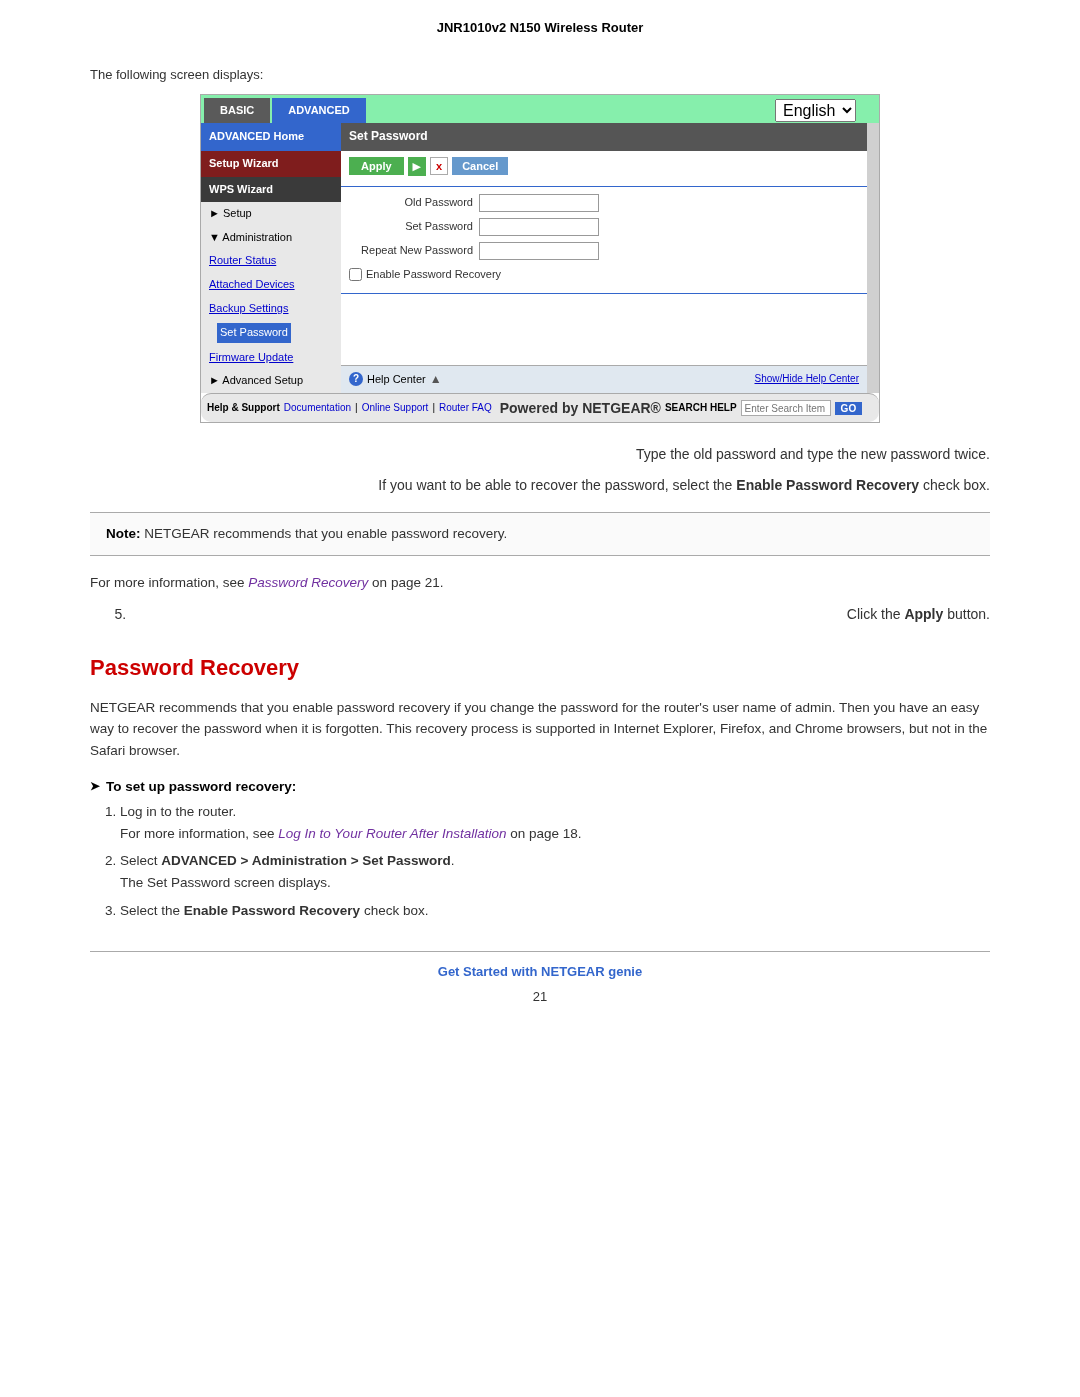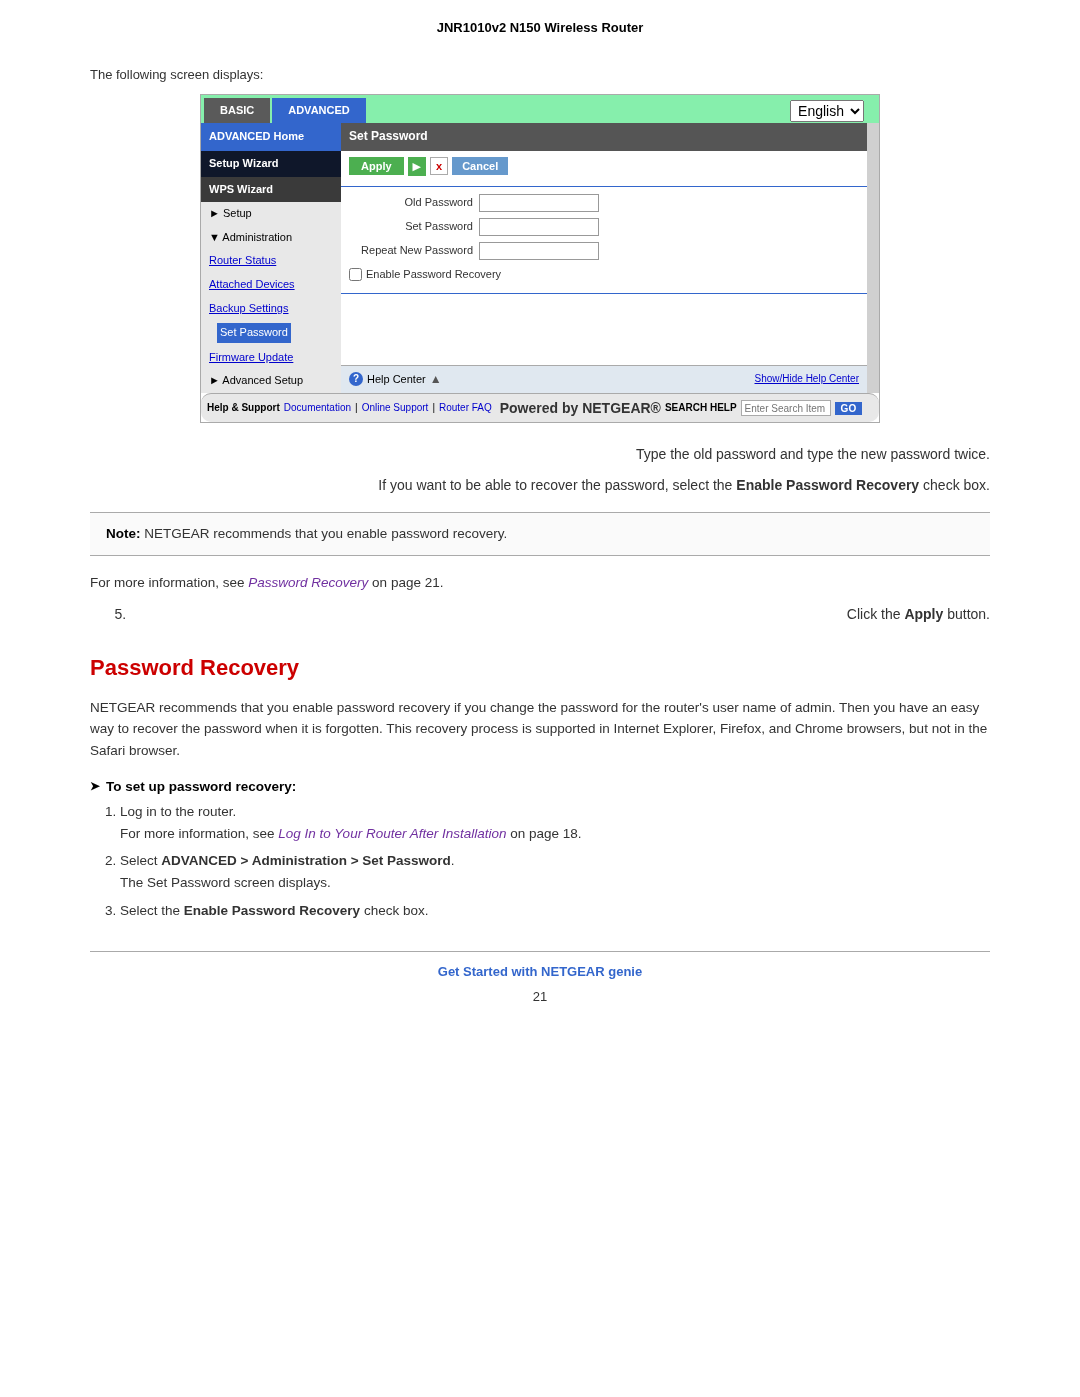--- a/index.html
+++ b/index.html
@@ -60,24 +60,23 @@
     }
     .tab-advanced {
       background: #3366cc;
       color: #fff;
       padding: 4px 16px;
       font-size: 11px;
       font-weight: bold;
       cursor: pointer;
     }
     .lang-select {
-      font-size: 14px;
-      margin-right: 12px;
+      font-size: 16px;
+      margin-right: 20px;
       padding: 1px 3px;
-      text-align: right;
     }
 
     
     .router-body {
       display: flex;
       background: #fff;
     }
 
     
     .router-sidebar {
@@ -87,21 +86,21 @@
       font-size: 11px;
     }
     .sidebar-advanced-home {
       background: #3366cc;
       color: #fff;
       font-weight: bold;
       padding: 5px 8px;
       font-size: 11px;
     }
     .sidebar-setup-wizard {
-      background: #0f172a;
+      background: #7f1d1d;
       color: #fff;
       font-weight: bold;
       padding: 4px 8px;
     }
     .sidebar-wps-wizard {
       background: #3a3a3a;
       color: #fff;
       font-weight: bold;
       padding: 4px 8px;
     }

